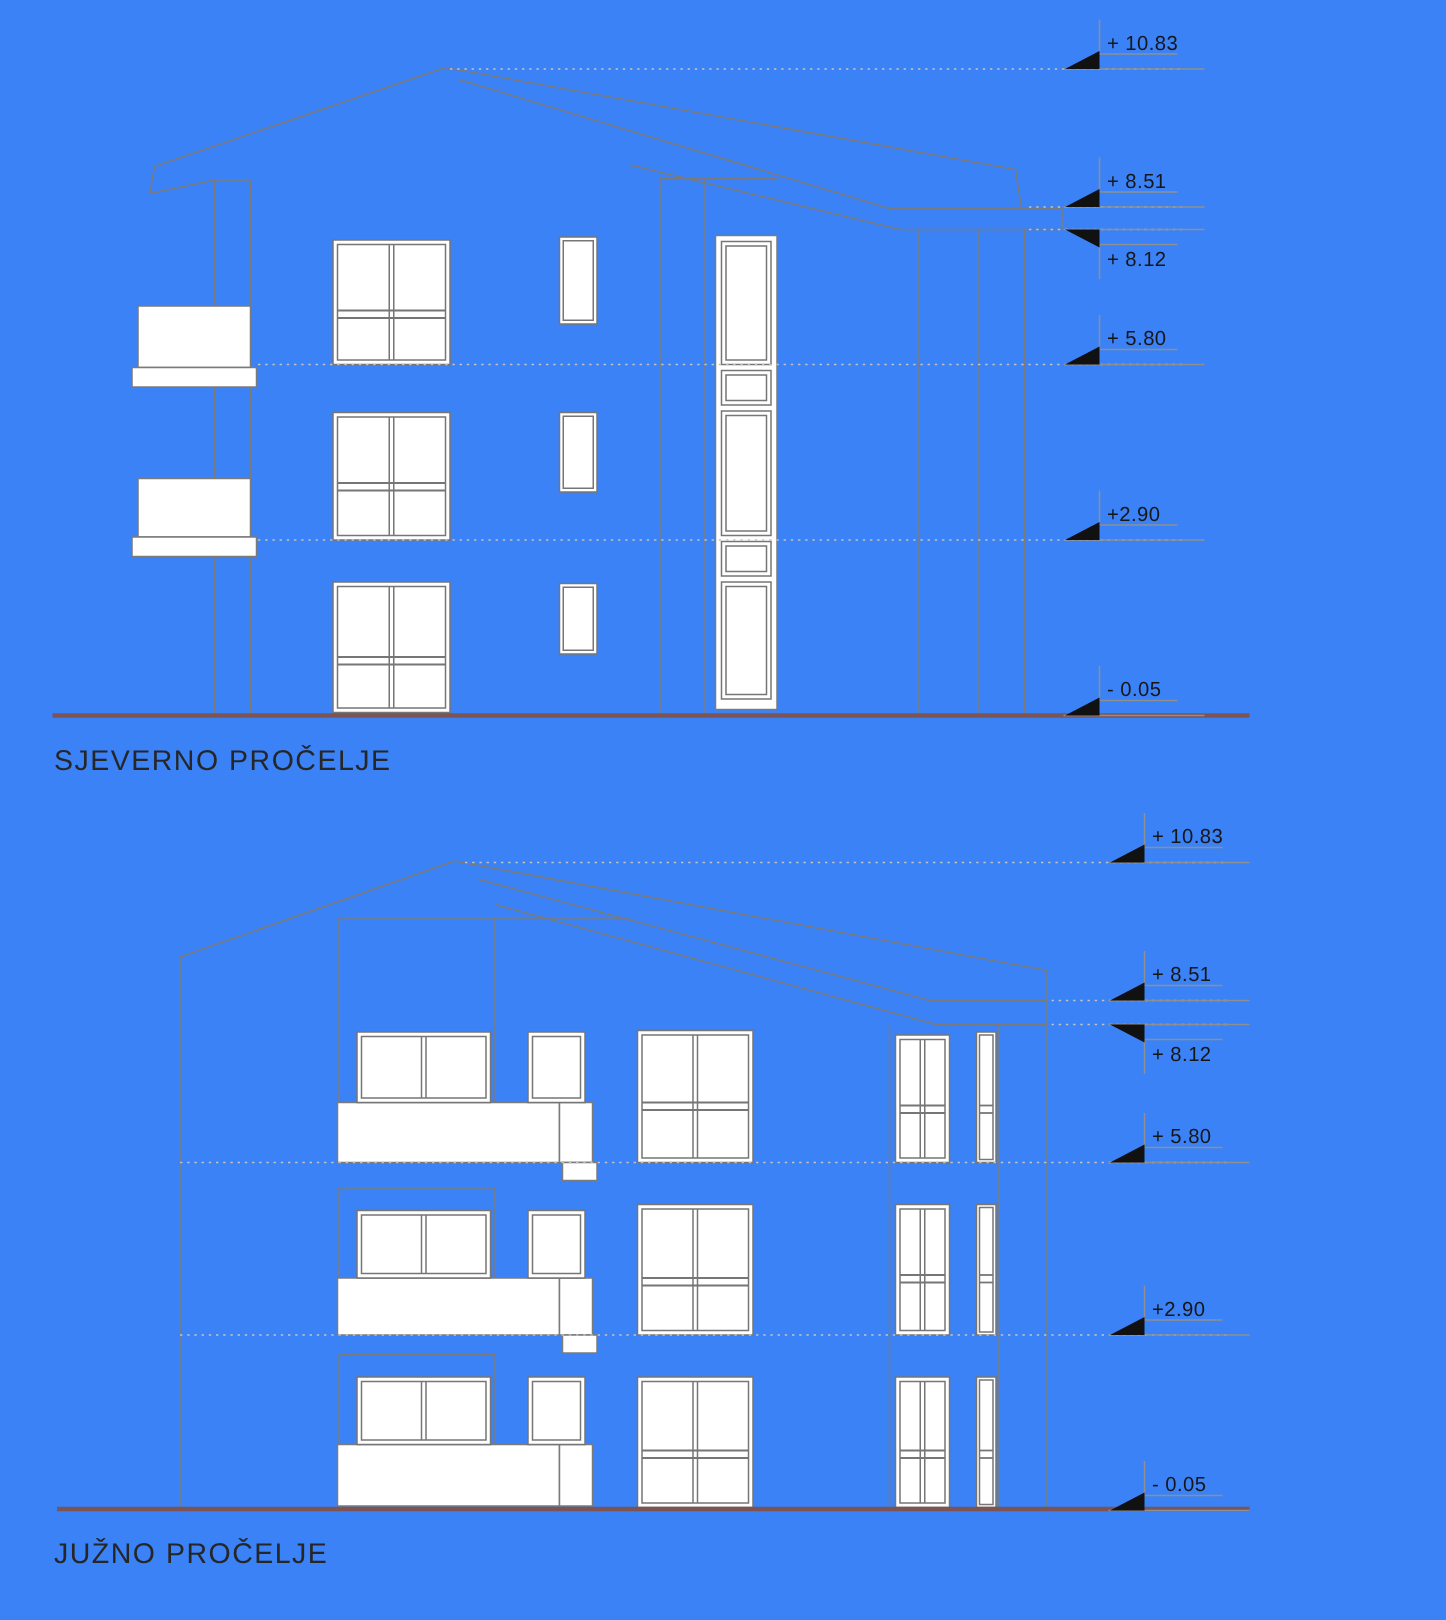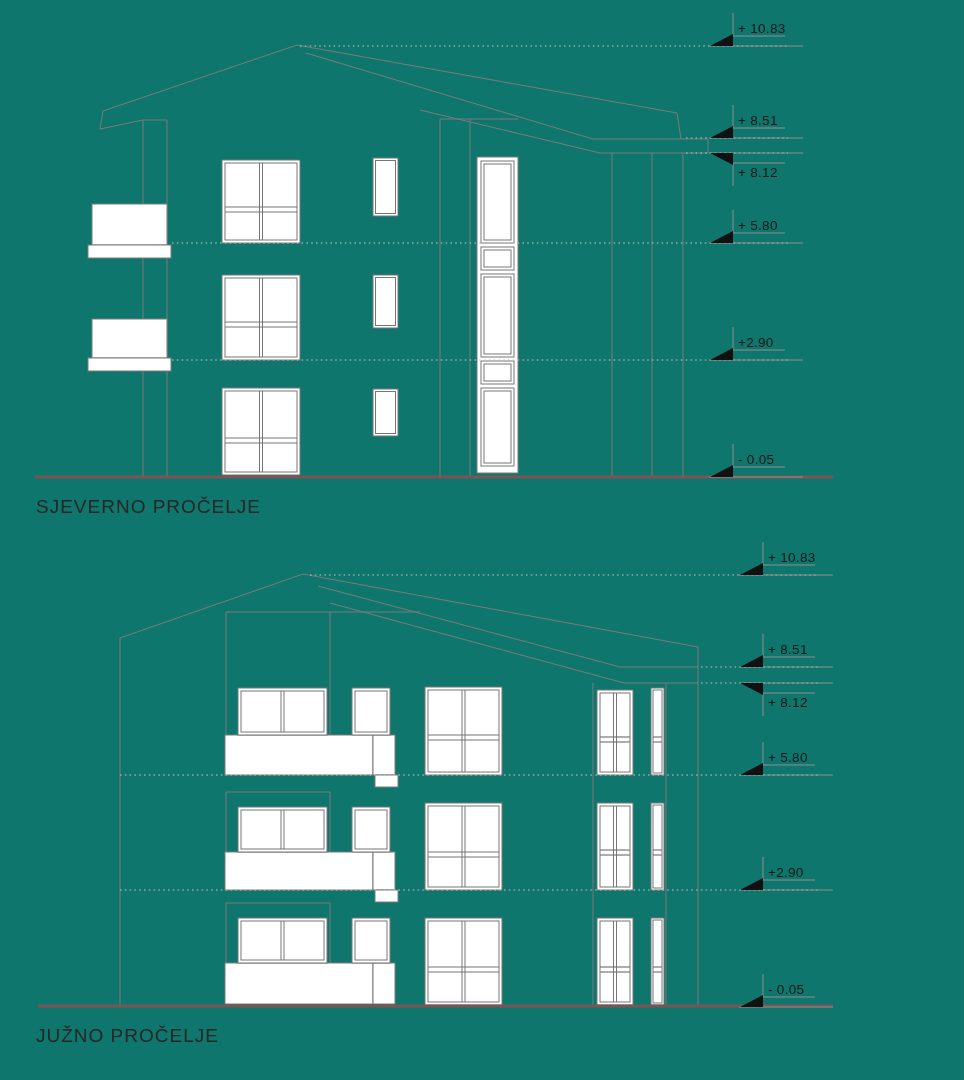--- a/index.html
+++ b/index.html
@@ -1,16 +1,16 @@
 <!DOCTYPE html>
 <html><head>
 <meta charset="utf-8">
 <style>
   html,body{margin:0;padding:0;background:#ffffff;}
-  .stage{position:relative;width:964px;height:1080px;background:#0f766e;overflow:hidden;
+  .stage{position:relative;width:964px;height:1080px;background:#3b82f6;overflow:hidden;
          font-family:"Liberation Sans",sans-serif;text-align:right;}
   svg{display:block;}
   text.title{font-size:19px;fill:#262626;letter-spacing:1px;font-family:"Liberation Sans",sans-serif;}
   text.lvl{font-size:13.5px;fill:#161616;letter-spacing:.3px;font-family:"Liberation Sans",sans-serif;}
 </style>
 </head>
 <body>
 
 <div class="stage">
   <svg width="964" height="1080" viewBox="0 0 964 1080">

